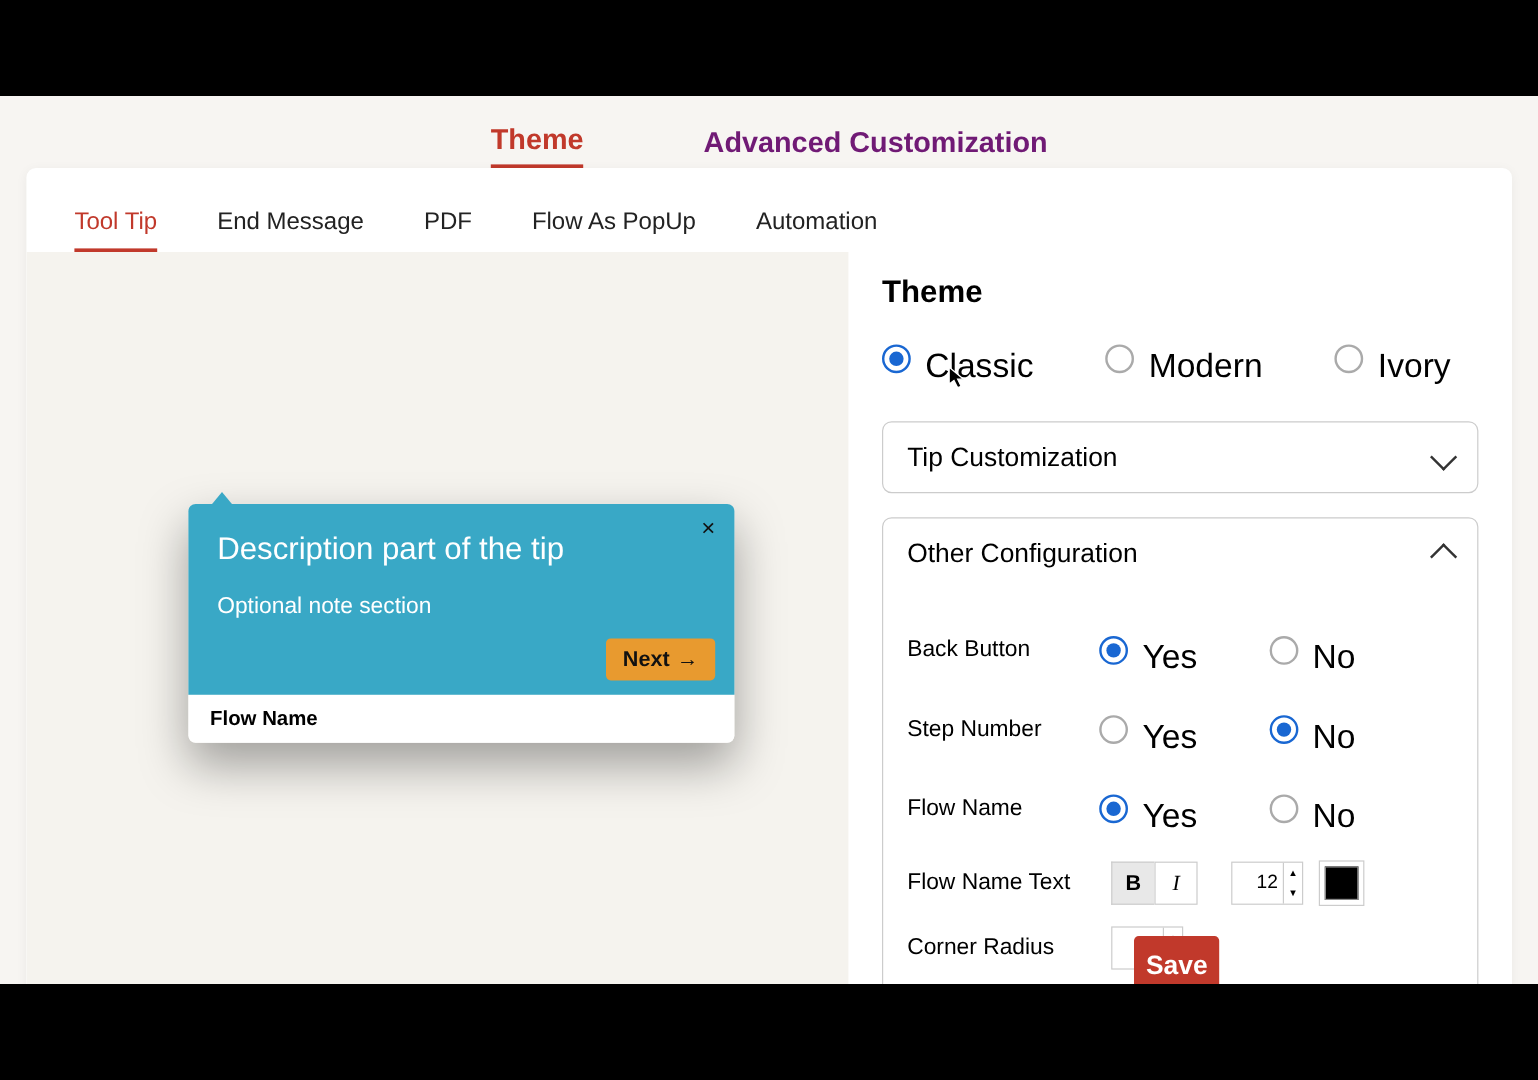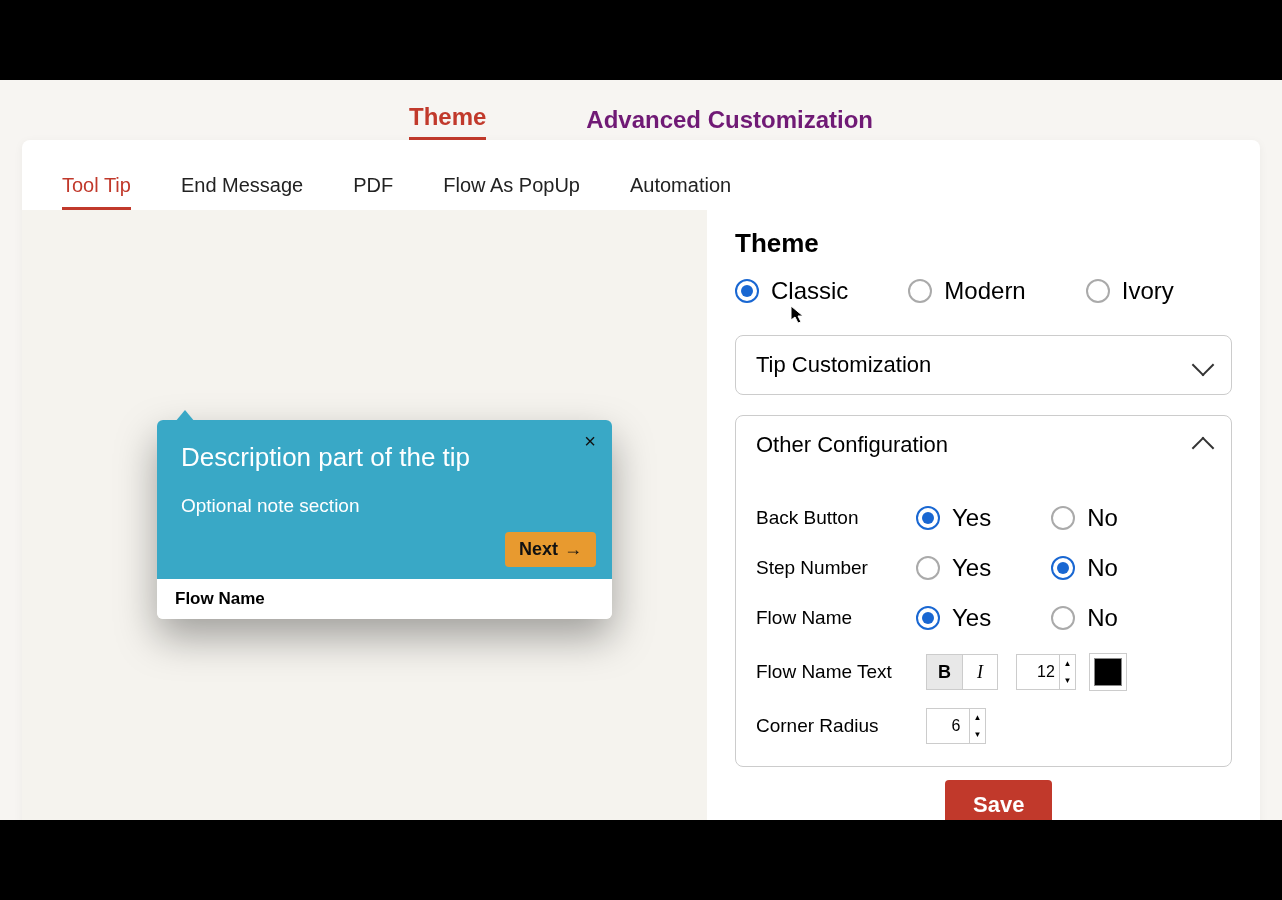--- a/index.html
+++ b/index.html
@@ -26,38 +26,38 @@
   .tooltip-bottom { background:#fff; padding:10px 18px; font-weight:700; font-size:17px; border-radius:0 0 6px 6px; }
   .cursor { position:absolute; left:790px; top:305px; font-size:16px; pointer-events:none; }
 
   .config-area { flex:1; padding:18px 28px 0 28px; overflow:auto; }
   .section-title { font-size:26px; font-weight:800; }
   .theme-radios { display:flex; gap:60px; margin-top:18px; align-items:center; }
   .radio { display:flex; align-items:center; gap:12px; cursor:pointer; }
   .radio-circle { width:24px; height:24px; border:2px solid #aaa; border-radius:50%; display:flex; align-items:center; justify-content:center; }
   .radio.selected .radio-circle { border-color:#1967d2; }
   .radio.selected .radio-dot { width:12px; height:12px; background:#1967d2; border-radius:50%; }
-  .radio-label { font-size:24px; }
+  .radio-label { font-size:28px;margin-top:12px; }
 
   .accordion { border:1px solid #ccc; border-radius:8px; margin-top:30px; }
   .acc-header { display:flex; justify-content:space-between; align-items:center; padding:16px 20px; font-size:22px; font-weight:500; cursor:pointer; }
   .acc-body { padding:8px 20px 22px 20px; }
   .config-row { display:flex; align-items:center; margin-top:22px; }
   .row-label { flex:0 0 160px; font-size:19px; }
   .row-opts { display:flex; gap:60px; align-items:center; }
 
   .bold-btn, .italic-btn { width:36px; height:36px; border:1px solid #ccc; background:#fff; display:flex; align-items:center; justify-content:center; cursor:pointer; font-size:18px; }
   .bold-btn { font-weight:900; background:#e8e8e8; border-right:none;}
   .italic-btn { font-style:italic; font-family:serif; }
-  .num-input { width:60px; height:36px; border:1px solid #ccc; display:flex; align-items:center; justify-content:center; font-size:16px; margin-left:18px; position:relative; }
+  .num-input { width:60px; height:36px; border:1px solid #ccc; display:flex; align-items:center; justify-content:center; font-size:16px; margin-left:28px; position:relative; }
   .spin { display:flex; flex-direction:column; border-left:1px solid #ccc; position:absolute; right:0; top:0; bottom:0; width:16px; }
   .spin div { flex:1; display:flex; align-items:center; justify-content:center; font-size:8px; cursor:pointer; }
   .color-swatch { width:28px; height:28px; background:#000; border:1px solid #888; margin-left:18px; cursor:pointer; box-shadow:0 0 0 4px #fff, 0 0 0 5px #ccc; }
 
-  .save-btn { position:absolute; left:945px; top:780px; background:#c1392b; color:#fff; font-size:22px; font-weight:600; padding:12px 28px; border-radius:4px; cursor:pointer; }
+  .save-btn { position:absolute; left:945px; top:780px; background:#c1392b; color:#fff; font-size:22px; font-weight:600; padding:12px 10px; border-radius:4px; cursor:pointer; }
   .chevron { width:16px; height:16px; border-right:2px solid #333; border-bottom:2px solid #333; transform:rotate(45deg); }
   .chevron.up { transform:rotate(-135deg); margin-top:6px;}
 </style>
 </head>
 <body>
 
 <div class="topbar"></div>
 
 <div class="main-tabs">
   <div class="main-tab active">Theme</div>

